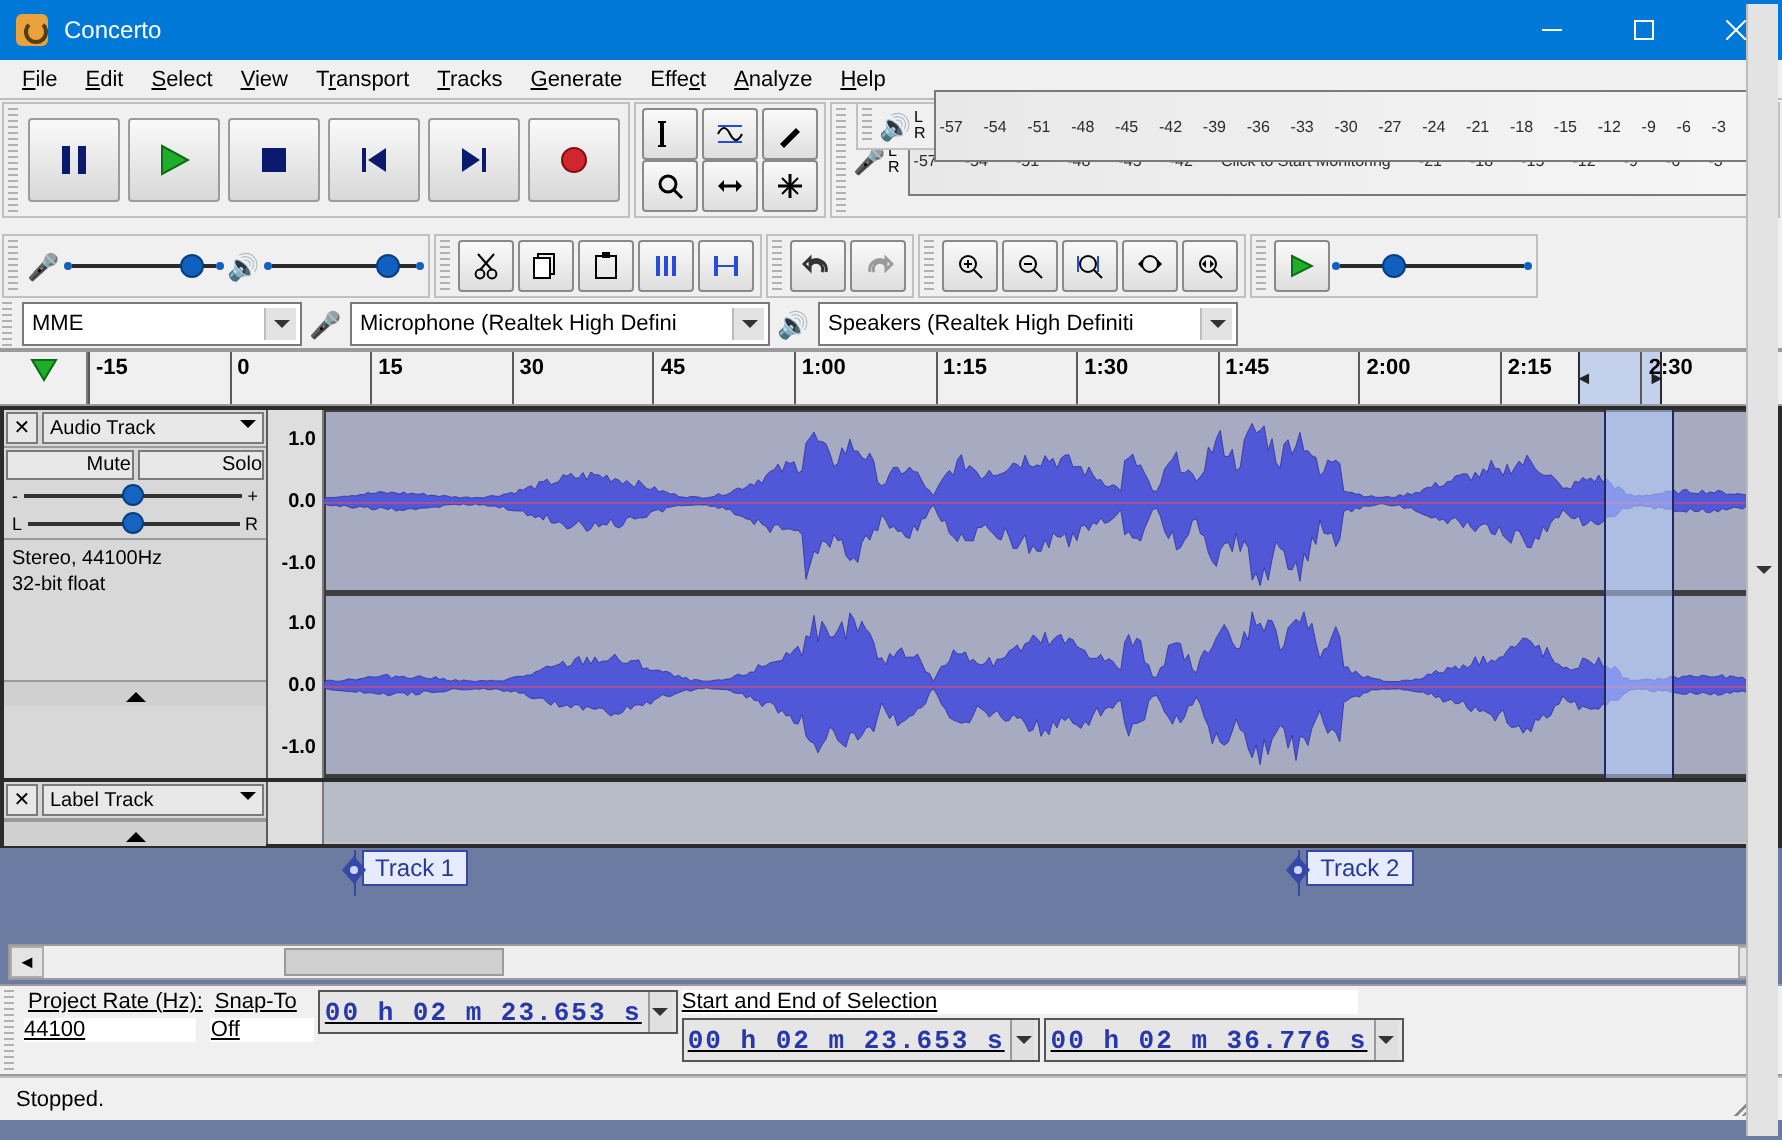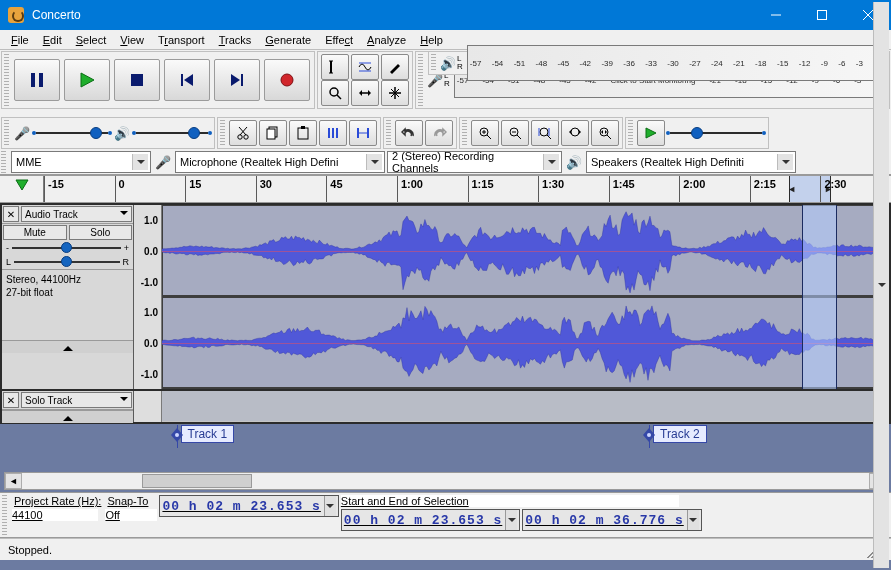--- a/index.html
+++ b/index.html
@@ -70,21 +70,21 @@
   
   .tracks-area { background:#bdbdbd; border:1px solid #2b2b2b; }
   
   .track { display:flex; border:1px solid #2b2b2b; background:#c5c5c5; position:relative; }
   .track-panel { width:132px; background:#d8d8d8; border-right:1px solid #5a5a5a; font-size:10px; }
   .track-head { display:flex; align-items:center; background:#d8d8d8; border-bottom:1px solid #9a9a9a; }
   .track-close { width:16px; height:16px; border:1px solid #7a7a7a; display:flex; align-items:center; justify-content:center; font-size:10px; background:#e8e8e8; margin:1px; }
   .track-name-btn { flex:1; height:16px; border:1px solid #7a7a7a; background:#e8e8e8; display:flex; align-items:center; justify-content:space-between; padding:0 3px; margin:1px; }
   .track-name-btn .dd::after{ content:""; border:4px solid transparent; border-top-color:#000; display:inline-block; margin-top:3px;}
   .mute-solo { display:flex; }
-  .mute-solo div { flex:1; text-align:center; border:1px solid #7a7a7a; background:#e8e8e8; padding:1px 0; margin:1px; }
+  .mute-solo div { flex:1; text-align:right; border:1px solid #7a7a7a; background:#e8e8e8; padding:1px 0; margin:1px; }
   .pan-row, .gain-row { display:flex; align-items:center; padding:2px 4px; font-size:9px;}
   .mini-slider { flex:1; height:2px; background:#333; position:relative; margin:0 3px;}
   .mini-slider .th { position:absolute; top:-5px; width:11px; height:11px; background:#1565c0; border:1px solid #083d80; border-radius:50%; }
   .track-info { padding:3px 4px; border-top:1px solid #9a9a9a; line-height:1.3; }
   .track-collapse { height:13px; background:#d0d0d0; border-top:1px solid #9a9a9a; display:flex; align-items:center; justify-content:center; }
   .track-collapse::after { content:""; border:5px solid transparent; border-bottom-color:#000; margin-bottom:3px;}
   
   .ampscale { width:28px; background:#dedede; border-right:1px solid #7a7a7a; position:relative; font-size:10px; font-weight:bold; }
   .ampscale .lab { position:absolute; right:3px; transform:translateY(-50%); }
   
@@ -449,24 +449,20 @@
     <div class="grip" style="height:22px;"></div>
     <div class="combo" style="width:140px;">
         <span>MME</span>
         <div class="arrow"></div>
       </div>
     <span class="dev-icon">🎤</span>
     <div class="combo" style="width:210px;">
         <span>Microphone (Realtek High Defini</span>
         <div class="arrow"></div>
       </div>
-    <div class="combo" style="width:175px;">
-        <span>2 (Stereo) Recording Channels</span>
-        <div class="arrow"></div>
-      </div>
     <span class="dev-icon">🔊</span>
     <div class="combo" style="width:210px;">
         <span>Speakers (Realtek High Definiti</span>
         <div class="arrow"></div>
       </div>
   </div>
 </div>
 
 <div class="timeline">
   <div class="play-head">
@@ -539,21 +535,21 @@
         </div>
       <div class="pan-row">
           <span>L</span>
           <div class="mini-slider">
             <div class="th" style="left:45%;"></div>
           </div>
           <span>R</span>
         </div>
       <div class="track-info">
         <div>Stereo, 44100Hz</div>
-        <div>27-bit float</div>
+        <div>32-bit float</div>
       </div>
       <div class="track-collapse" style="margin-top:38px;"></div>
     </div>
     <div class="ampscale">
       <span class="lab" style="top:8%;">1.0</span>
       <span class="lab" style="top:25%;">0.0</span>
       <span class="lab" style="top:42%;">-1.0</span>
       <span class="lab" style="top:58%;">1.0</span>
       <span class="lab" style="top:75%;">0.0</span>
       <span class="lab" style="top:92%;">-1.0</span>
@@ -575,21 +571,21 @@
       </div>
       <div class="selection-overlay" id="track-sel" style="left: 88%; width: 4.9%;"></div>
     </div>
   </div>
 
   <div class="track label-track" style="height:33px;">
     <div class="track-panel" style="width:132px;">
       <div class="track-head">
         <div class="track-close">✕</div>
         <div class="track-name-btn">
-            <span>Solo Track</span>
+            <span>Label Track</span>
             <span class="dd"></span>
           </div>
       </div>
       <div class="track-collapse"></div>
     </div>
     <div class="ampscale" style="width:28px;"></div>
     <div class="label-body" id="label-body">
         <div class="label-marker" style="left: 2%;">
           <div class="line"></div>
           <svg width="14" height="22" style="position:absolute;left:-7px;top:2px;">

